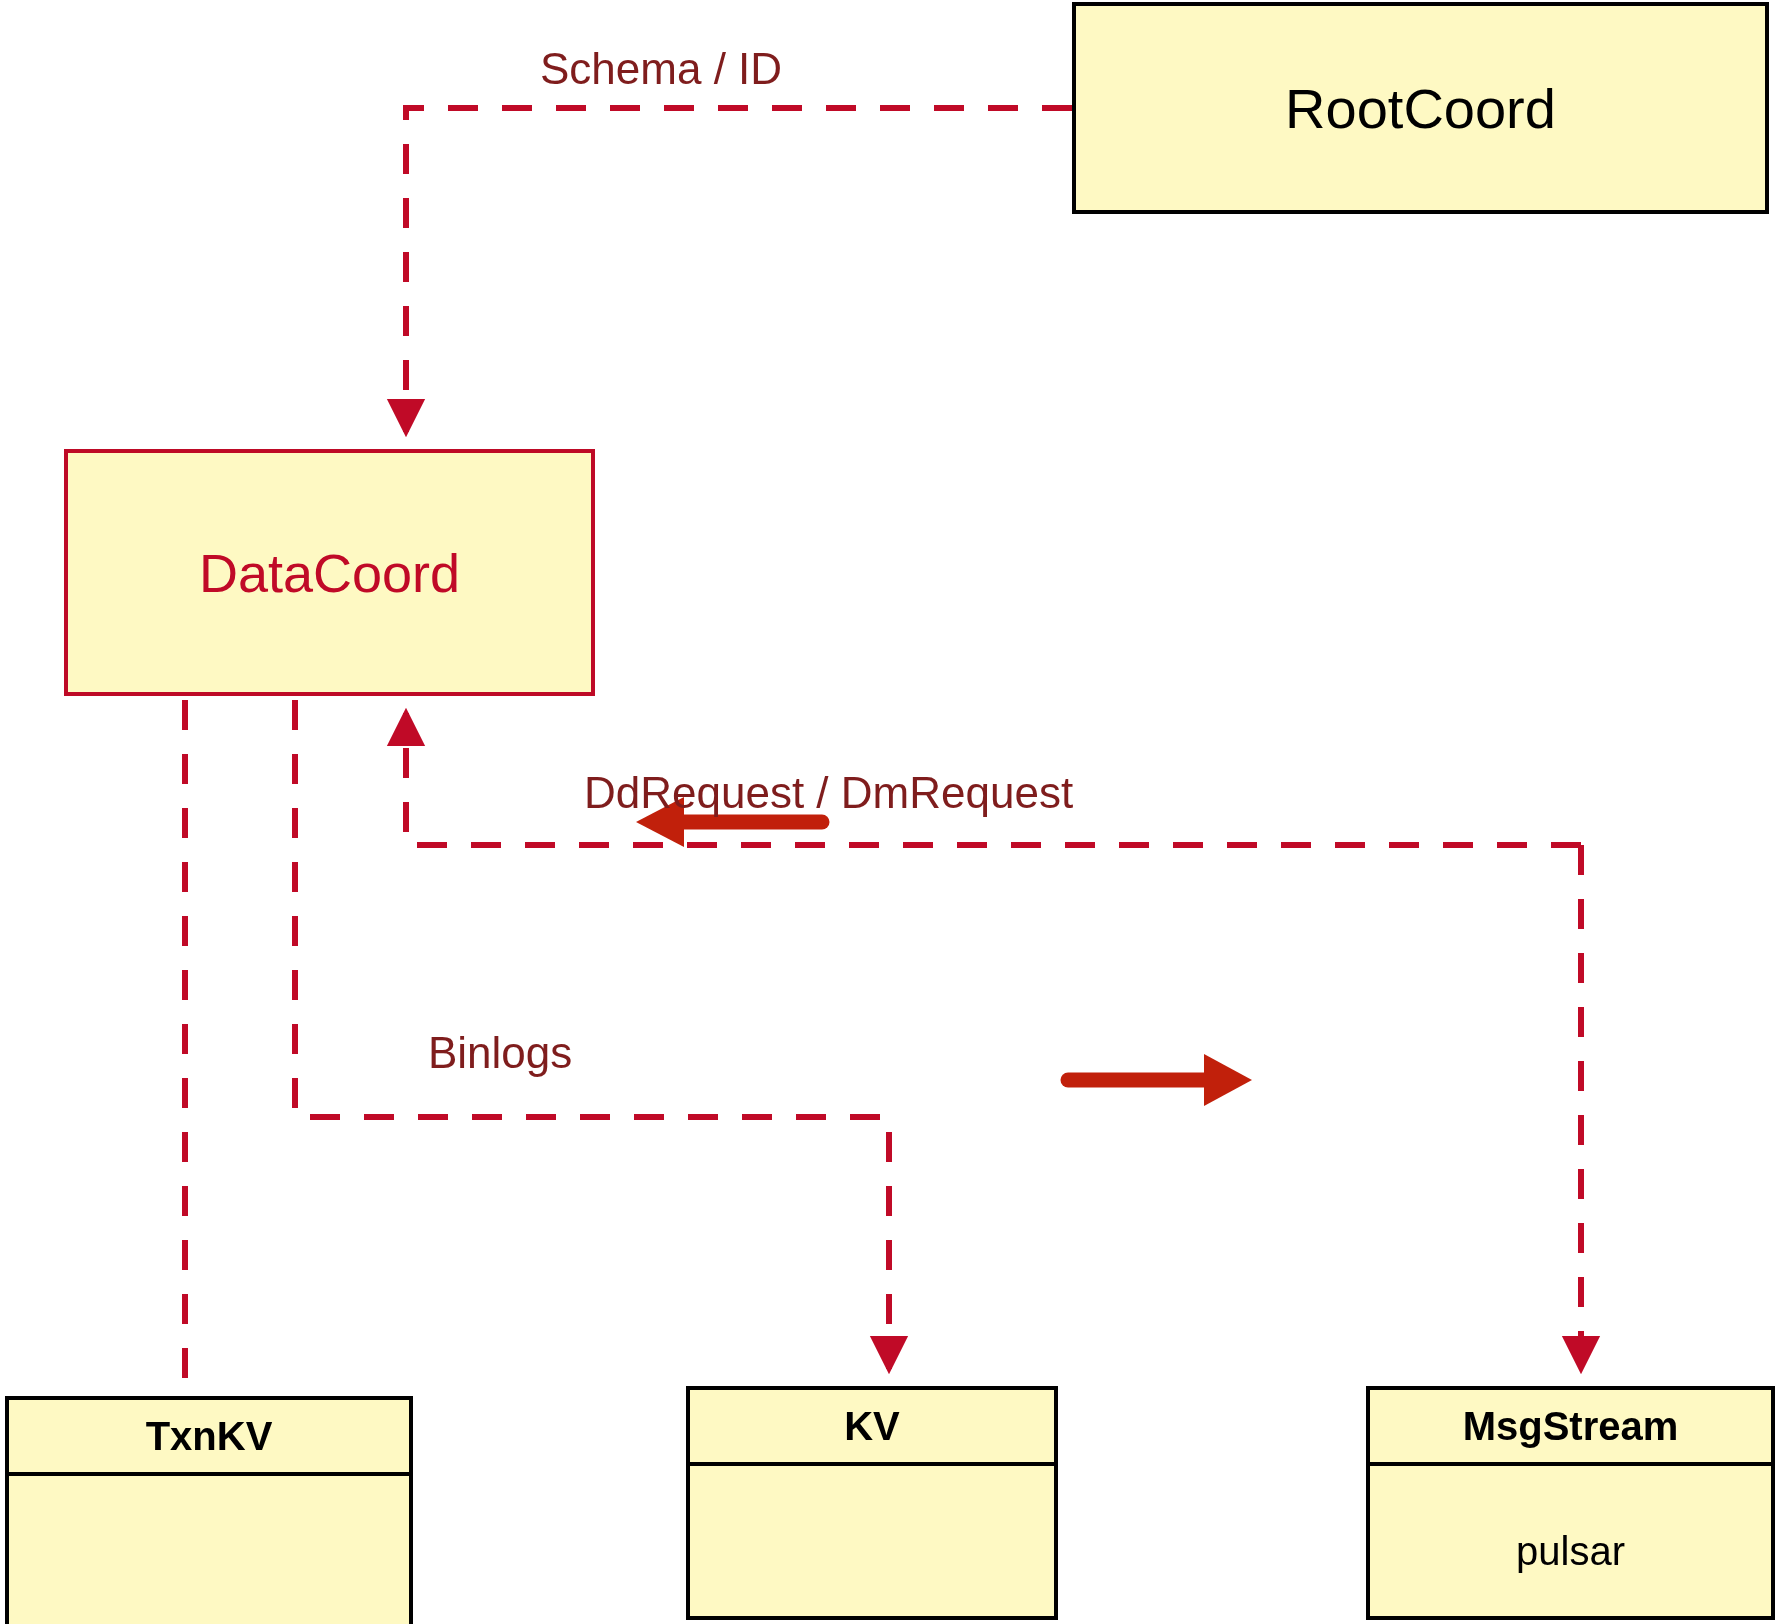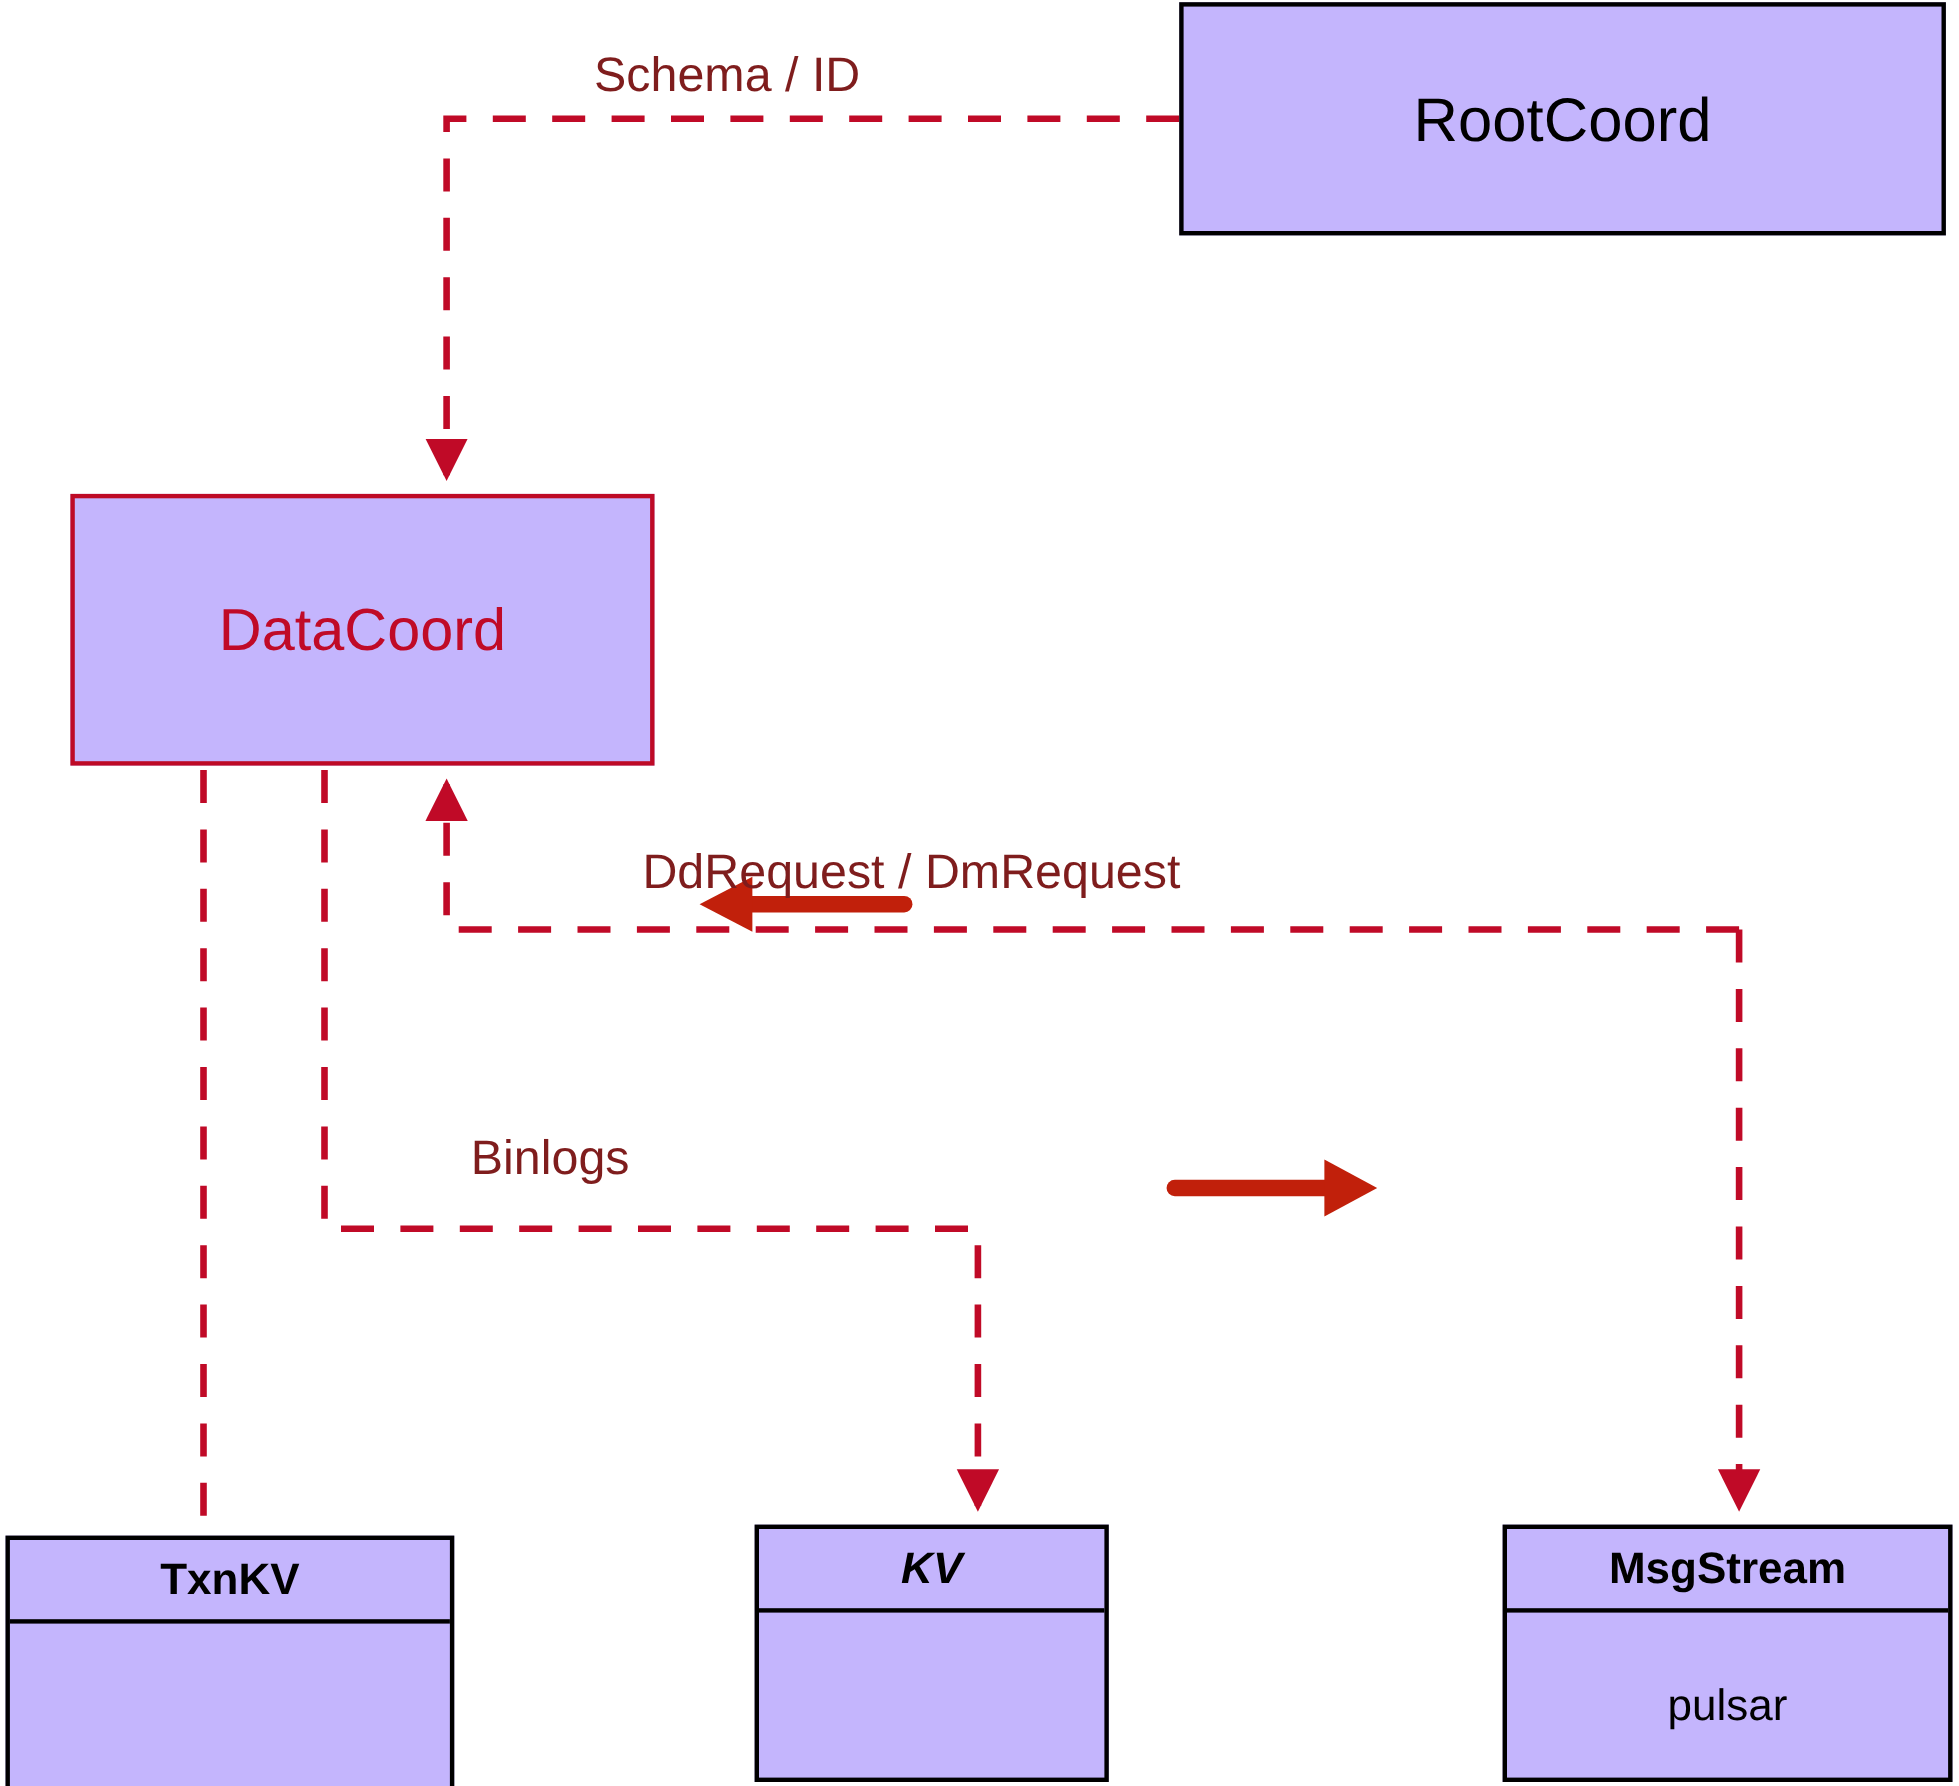--- a/index.html
+++ b/index.html
@@ -21,21 +21,21 @@
   #diagram-svg {
     position: absolute;
     left: 0;
     top: 0;
     width: 1781px;
     height: 1624px;
   }
   .node-box {
     position: absolute;
     box-sizing: border-box;
-    background: #c4b5fd;
+    background: #fef9c3;
     display: flex;
     flex-direction: column;
   }
   .node-box.black {
     border: 4px solid #000000;
   }
   .node-box.red {
     border: 4px solid #BE0A26;
   }
   .node-title {
@@ -97,23 +97,22 @@
   }
   #box-txnkv {
     left: 5px;
     top: 1396px;
     width: 408px;
     height: 236px;
   }
   #box-kv {
     left: 686px;
     top: 1386px;
-    width: 322px;
+    width: 372px;
     height: 234px;
-    font-style: italic;
   }
   #box-msgstream {
     left: 1366px;
     top: 1386px;
     width: 409px;
     height: 234px;
     gap: 20px;
   }
   .edge-label {
     position: absolute;

